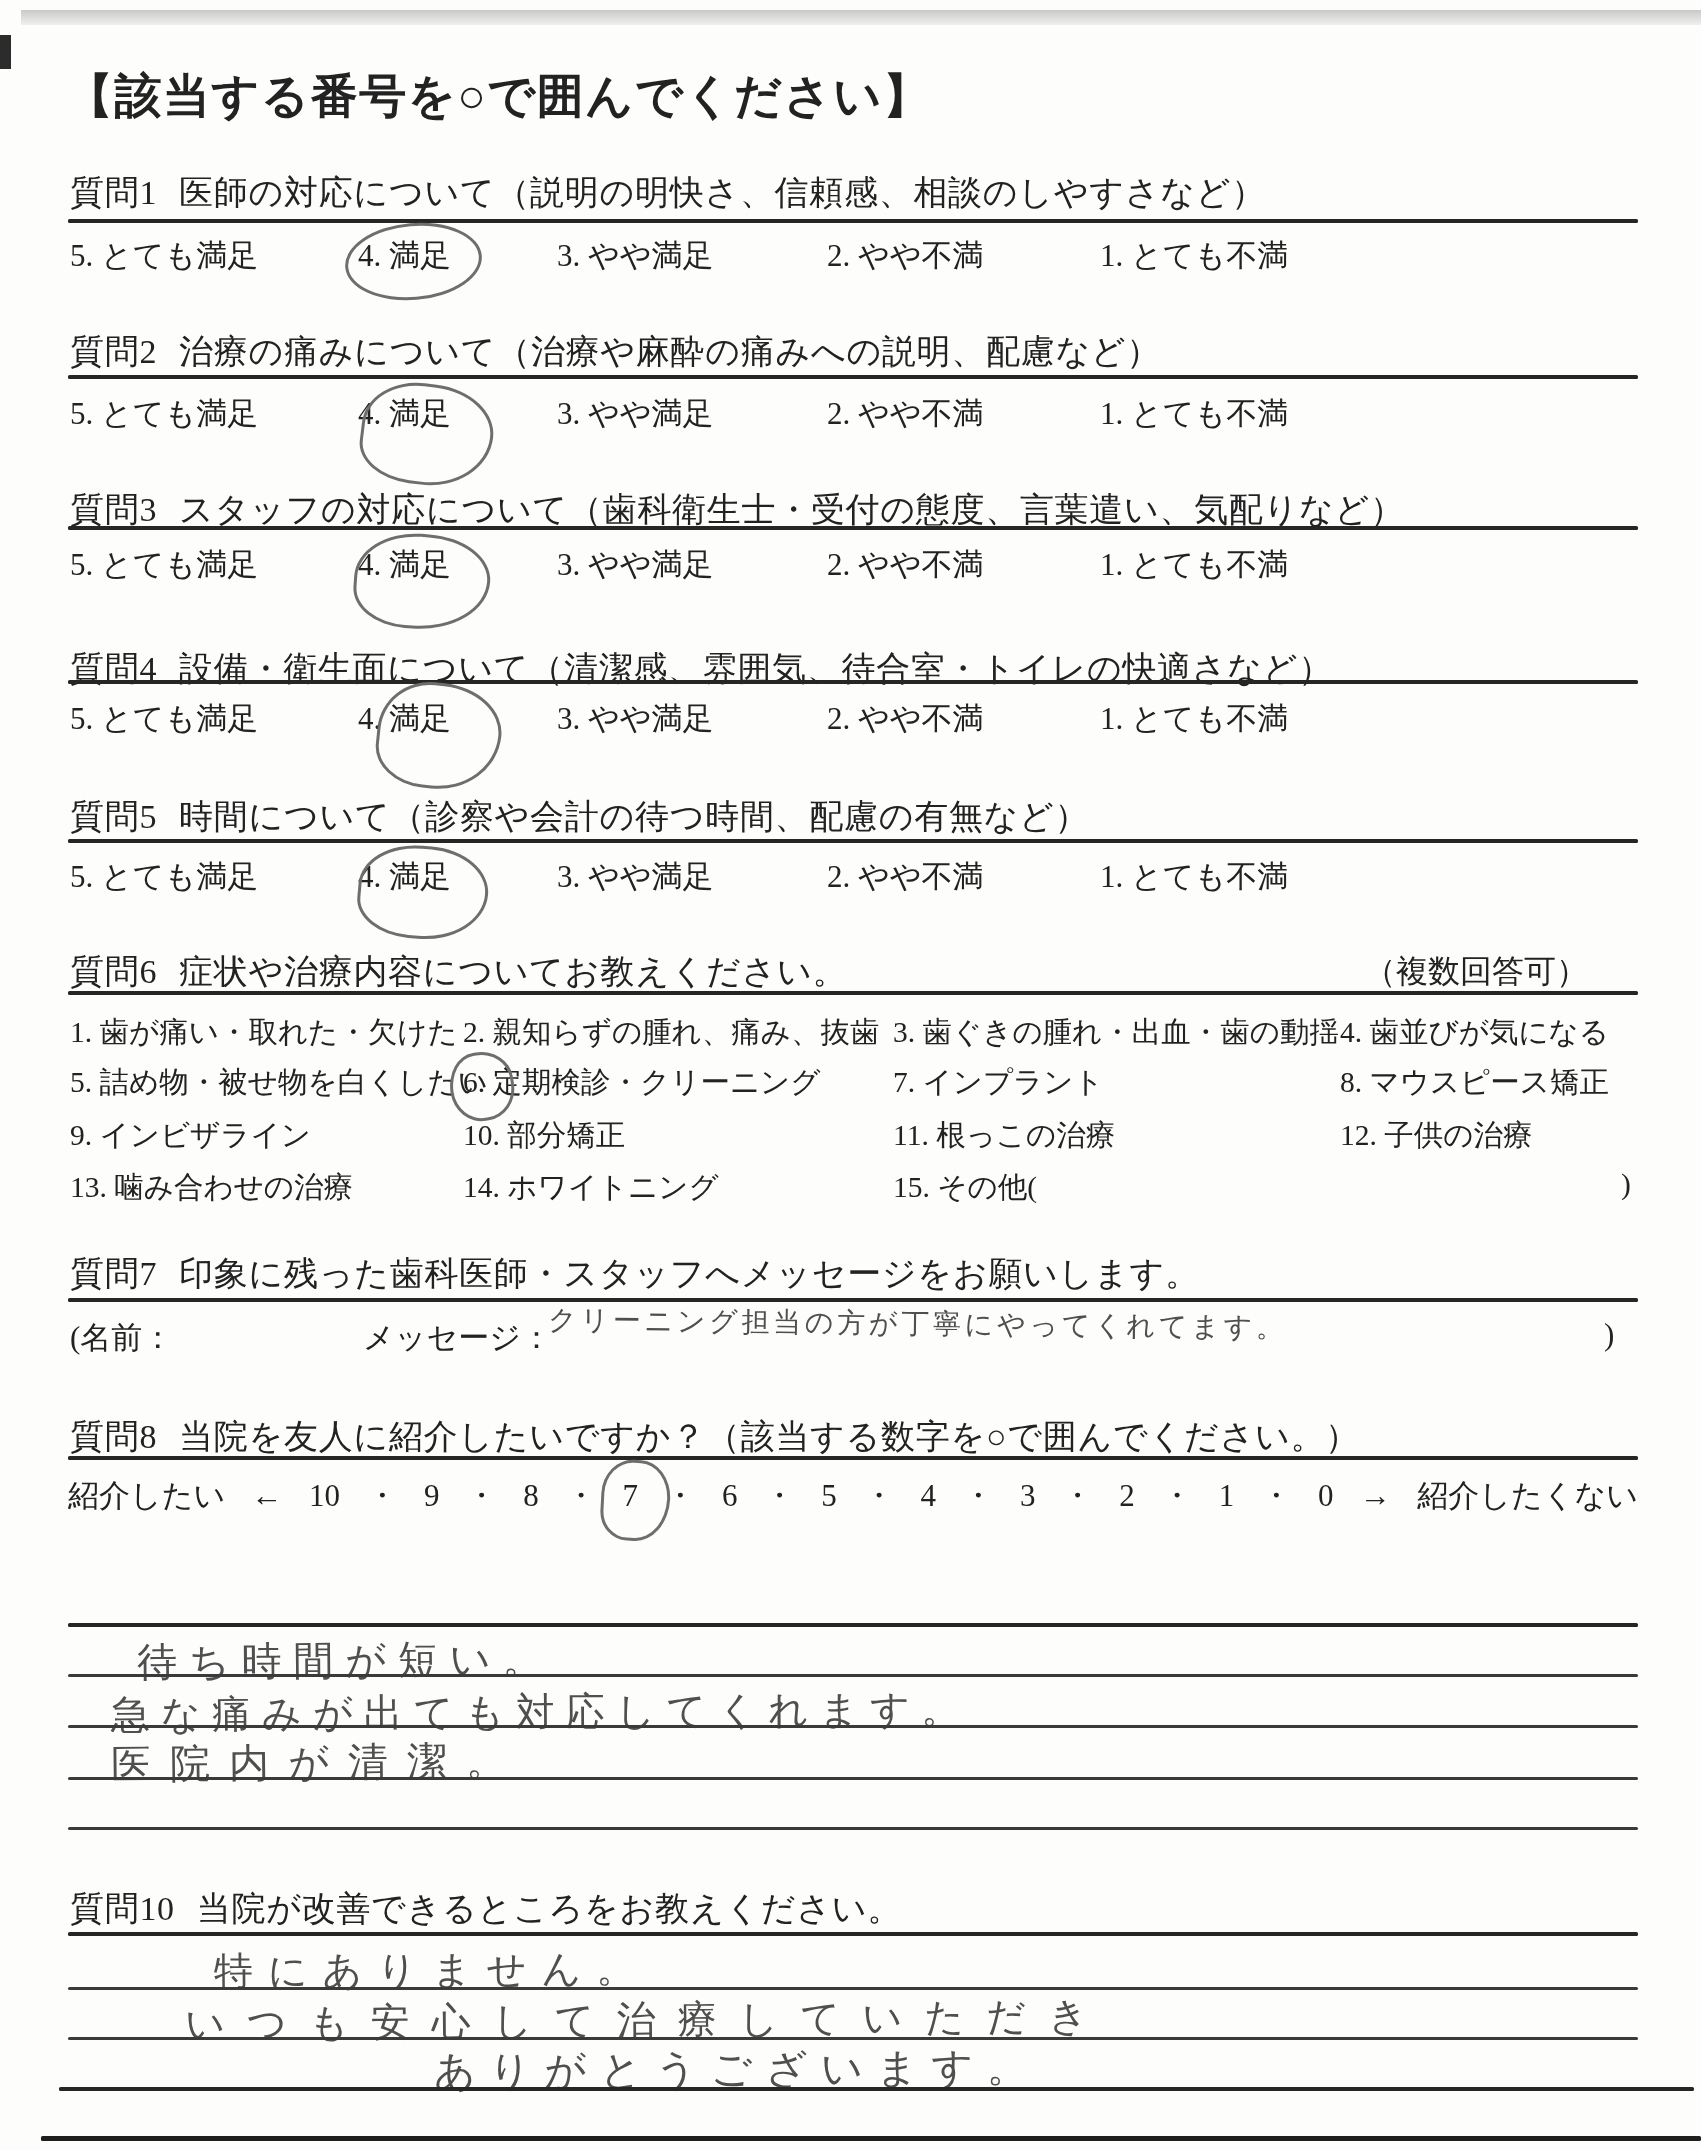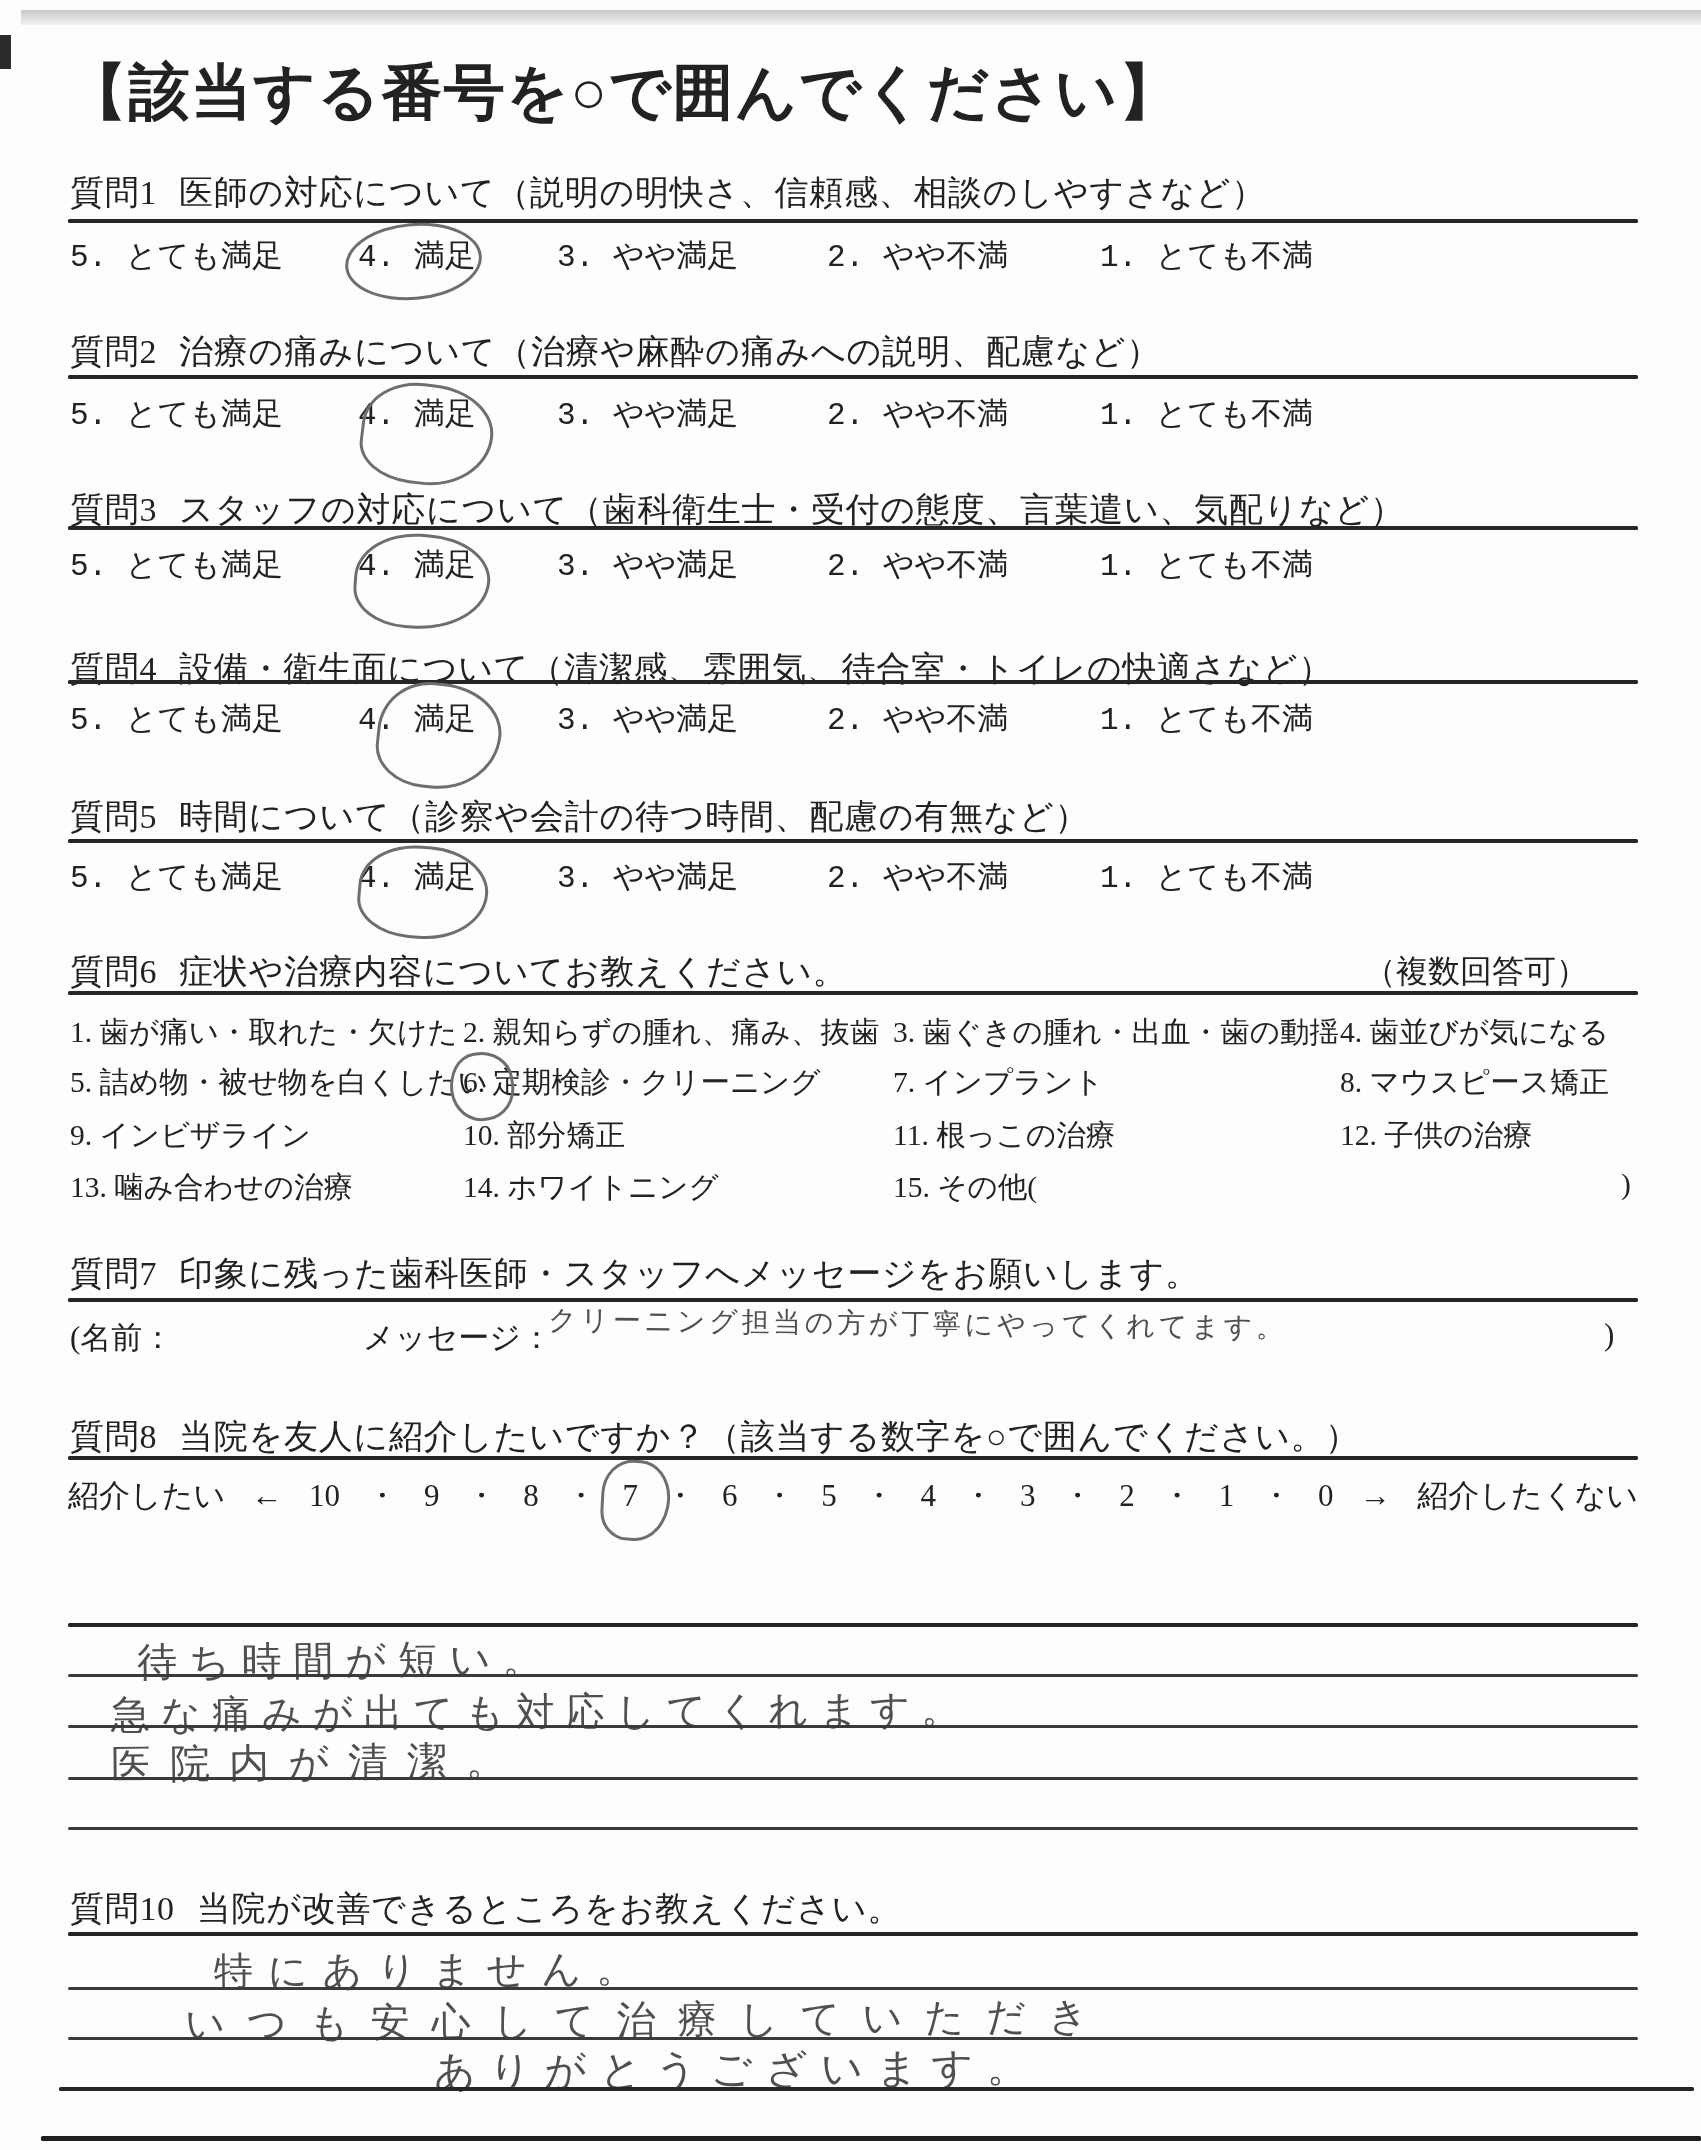--- a/index.html
+++ b/index.html
@@ -10,33 +10,33 @@
     background:#fdfdfc;
     font-family:"Liberation Serif","DejaVu Serif",serif;
     color:#222;
     overflow:hidden;
   }
   
   .scan-strip{position:absolute;left:20.7px;top:10.3px;width:1680px;height:14.8px;
     background:linear-gradient(#9f9f9f,#e6e6e6);opacity:.55;}
   .scan-mark{position:absolute;left:0;top:35px;width:11px;height:34px;background:#2c2c2c;}
 
-  .page-title{position:absolute;left:66px;top:52px;font-size:61px;letter-spacing:1.5px;
+  .page-title{position:absolute;left:66px;top:65px;font-size:47px;letter-spacing:1.5px;
     font-weight:600;white-space:nowrap;}
 
   .qhead{position:absolute;left:70px;font-size:34px;white-space:nowrap;letter-spacing:0.7px;}
   .qhead .qno{margin-right:22px;}
   .qnote{position:absolute;left:1364px;font-size:32px;white-space:nowrap;text-align:right;}
 
   .rule{position:absolute;left:68px;width:1570px;height:4.4px;background:#262626;border-radius:1.5px;}
   .rule.thin{height:3px;background:#3a3a3a;}
   .rule.wide1{left:59px;width:1635px;height:3.7px;}
   .rule.bottom{left:41px;width:1660px;height:5.2px;background:#1f1f1f;}
 
-  .opt-row{position:absolute;left:0;width:1510px;height:44px;font-size:31px;font-family:Liberation Mono, monospace;}
+  .opt-row{position:absolute;left:0;width:1510px;height:44px;font-size:31px;}
   .opt{position:absolute;white-space:nowrap;}
   .p1{left:70px}.p2{left:358px}.p3{left:557px}.p4{left:827px}.p5{left:1100px}
   .sel-wrap{display:inline-block;position:relative;}
 
   .circle{position:absolute;border:3px solid #6e6e6e;border-radius:50%;pointer-events:none;}
   .c-q1{left:-13.3px;top:-11.8px;width:131px;height:71px;transform:rotate(-5deg);}
   .c-q2{left:3px;top:-8.9px;width:126px;height:95px;transform:rotate(7deg);
         border-radius:48% 52% 55% 45%/50% 50% 60% 40%;}
   .c-q3{left:-4.4px;top:-10.3px;width:130px;height:89px;transform:rotate(4deg);
         border-radius:50% 50% 58% 42%/52% 48% 58% 42%;}

